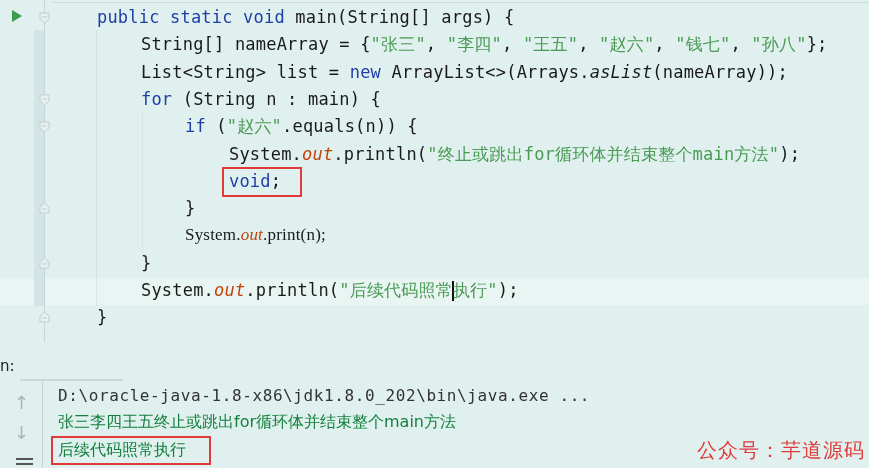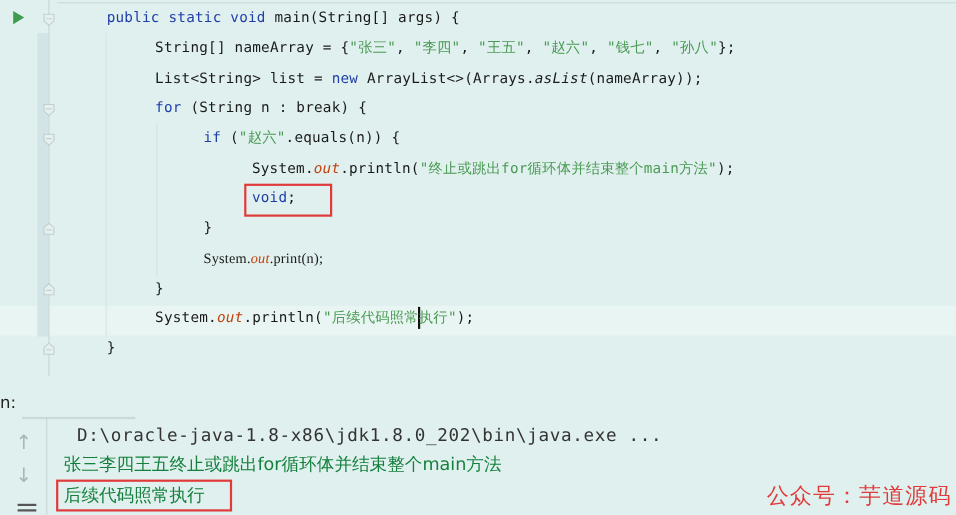--- a/index.html
+++ b/index.html
@@ -11,21 +11,21 @@
   }
   .editor { position:absolute; left:0; top:0; width:869px; height:345px; background:#dff0ee; }
   .top-border { position:absolute; left:52px; top:2px; width:817px; height:1px; background:#c8dedb; }
   .gutter-line { position:absolute; left:44px; top:0; width:1px; height:342px; background:#c5d6d4; }
   .gutter-shade { position:absolute; left:34px; top:30px; width:10px; height:276px; background:#d2e4e6; }
   .current-line { position:absolute; left:0; top:278px; width:869px; height:27px; background:#e8f5f2; }
   .run-icon { position:absolute; left:12px; top:10px; width:0; height:0;
     border-top:6px solid transparent; border-bottom:6px solid transparent; border-left:10px solid #3f9c4f; }
   .fold { position:absolute; left:39px; width:11px; height:12px; }
   .fold svg { display:block; }
-  .code-line { position:absolute; left:0; height:26px; line-height:26px; font-size:13px; color:#1a1a1a; white-space:pre; letter-spacing:0.2px; }
+  .code-line { position:absolute; left:0; height:26px; line-height:26px; font-size:17px; color:#1a1a1a; white-space:pre; letter-spacing:0.2px; }
   .kw { color:#1f3ea8; }
   .str { color:#4b9a55; }
   .fld { color:#c2410c; font-style:italic; }
   .ital { font-style:italic; }
   .caret { display:inline-block; width:2px; height:20px; background:#111; vertical-align:middle; margin:0 -1px; }
   .hl-box { position:absolute; border:2.5px solid #e03a3a; box-sizing:border-box; }
   .indent-guide { position:absolute; width:1px; background:#d3e6e3; }
 
   .run-bar { position:absolute; left:0; top:352px; width:869px; height:28px; }
   .run-label { position:absolute; left:0; top:5px; font-family:"DejaVu Sans","Liberation Sans",sans-serif; font-size:15px; color:#222; }
@@ -33,21 +33,21 @@
   .tab-icon { position:absolute; left:2px; top:5px; width:14px; height:14px; border:1px solid #b9cdcf; background:#bfe3ee; box-sizing:border-box; }
   .tab-icon::before { content:""; position:absolute; left:2px; top:-4px; width:12px; height:3px; border-top:1px solid #b9cdcf; border-right:1px solid #b9cdcf; }
   .tab-label { position:absolute; left:26px; top:3px; font-family:"DejaVu Sans","Liberation Sans",sans-serif; font-size:15px; color:#222; }
   .tab-close { position:absolute; left:68px; top:3px; font-family:"DejaVu Sans",sans-serif; font-size:15px; color:#aab; }
   .tab-underline { position:absolute; left:20px; top:27px; width:103px; height:2px; background:#c9d9d8; }
   .console-sep { position:absolute; left:42px; top:380px; width:1px; height:88px; background:#c5d6d4; }
   .side-btn { position:absolute; left:14px; font-family:"DejaVu Sans",sans-serif; font-size:18px; color:#a9b6b8; }
   .menu-btn { position:absolute; left:16px; top:458px; width:17px; height:10px; }
   .menu-btn i { display:block; height:2px; background:#555; margin-bottom:3px; }
   .console-line { position:absolute; left:58px; font-size:16px; line-height:22px; white-space:pre; color:#15803d; }
-  .console-cmd { color:#333; letter-spacing:0.6px;margin-left:12px; }
+  .console-cmd { color:#333; letter-spacing:0.6px; }
   .cjk { font-family:"DejaVu Sans","Liberation Sans",sans-serif; }
   .watermark { position:absolute; left:697px; top:437px; font-family:"DejaVu Sans","Liberation Sans",sans-serif; font-size:20px; color:#e03a3a; letter-spacing:1px; }
 </style>
 </head>
 <body>
 
 <div class="editor">
   <div class="top-border"></div>
   <div class="current-line"></div>
   <div class="gutter-shade"></div>
@@ -91,21 +91,21 @@
       </svg>
     </div>
 
   <div class="indent-guide" style="left:96px; top:30px; height:276px;"></div>
   <div class="indent-guide" style="left:142px; top:112px; height:140px;"></div>
 
   <div id="code-lines">
       <div class="code-line" style="top: 4px; left: 97px;"><span class="kw">public static void </span><span>main(String[] args) {</span></div>
       <div class="code-line" style="top: 31.3px; left: 141px;"><span>String[] nameArray = {</span><span class="str">"张三"</span><span>, </span><span class="str">"李四"</span><span>, </span><span class="str">"王五"</span><span>, </span><span class="str">"赵六"</span><span>, </span><span class="str">"钱七"</span><span>, </span><span class="str">"孙八"</span><span>};</span></div>
       <div class="code-line" style="top: 58.6px; left: 141px;"><span>List&lt;String&gt; list = </span><span class="kw">new </span><span>ArrayList&lt;&gt;(Arrays.</span><span class="ital">asList</span><span>(nameArray));</span></div>
-      <div class="code-line" style="top: 85.9px; left: 141px;"><span class="kw">for </span><span>(String n : break) {</span></div>
+      <div class="code-line" style="top: 85.9px; left: 141px;"><span class="kw">for </span><span>(String n : main) {</span></div>
       <div class="code-line" style="top: 113.2px; left: 185px;"><span class="kw">if </span><span>(</span><span class="str">"赵六"</span><span>.equals(n)) {</span></div>
       <div class="code-line" style="top: 140.5px; left: 229px;"><span>System.</span><span class="fld">out</span><span>.println(</span><span class="str">"终止或跳出for循环体并结束整个main方法"</span><span>);</span></div>
       <div class="code-line" style="top: 167.8px; left: 229px;"><span class="kw">void</span><span>;</span></div>
       <div class="code-line" style="top: 195.1px; left: 185px;"><span>}</span></div>
       <div class="code-line" style="top: 222.4px; left: 185px; font-family: Liberation Serif, serif;"><span>System.</span><span class="fld">out</span><span>.print(n);</span></div>
       <div class="code-line" style="top: 249.7px; left: 141px;"><span>}</span></div>
       <div class="code-line" style="top: 277px; left: 141px;"><span>System.</span><span class="fld">out</span><span>.println(</span><span class="str">"后续代码照常</span><span class="caret"></span><span class="str">执行"</span><span>);</span></div>
       <div class="code-line" style="top: 304.3px; left: 97px;"><span>}</span></div>
     </div>
 

